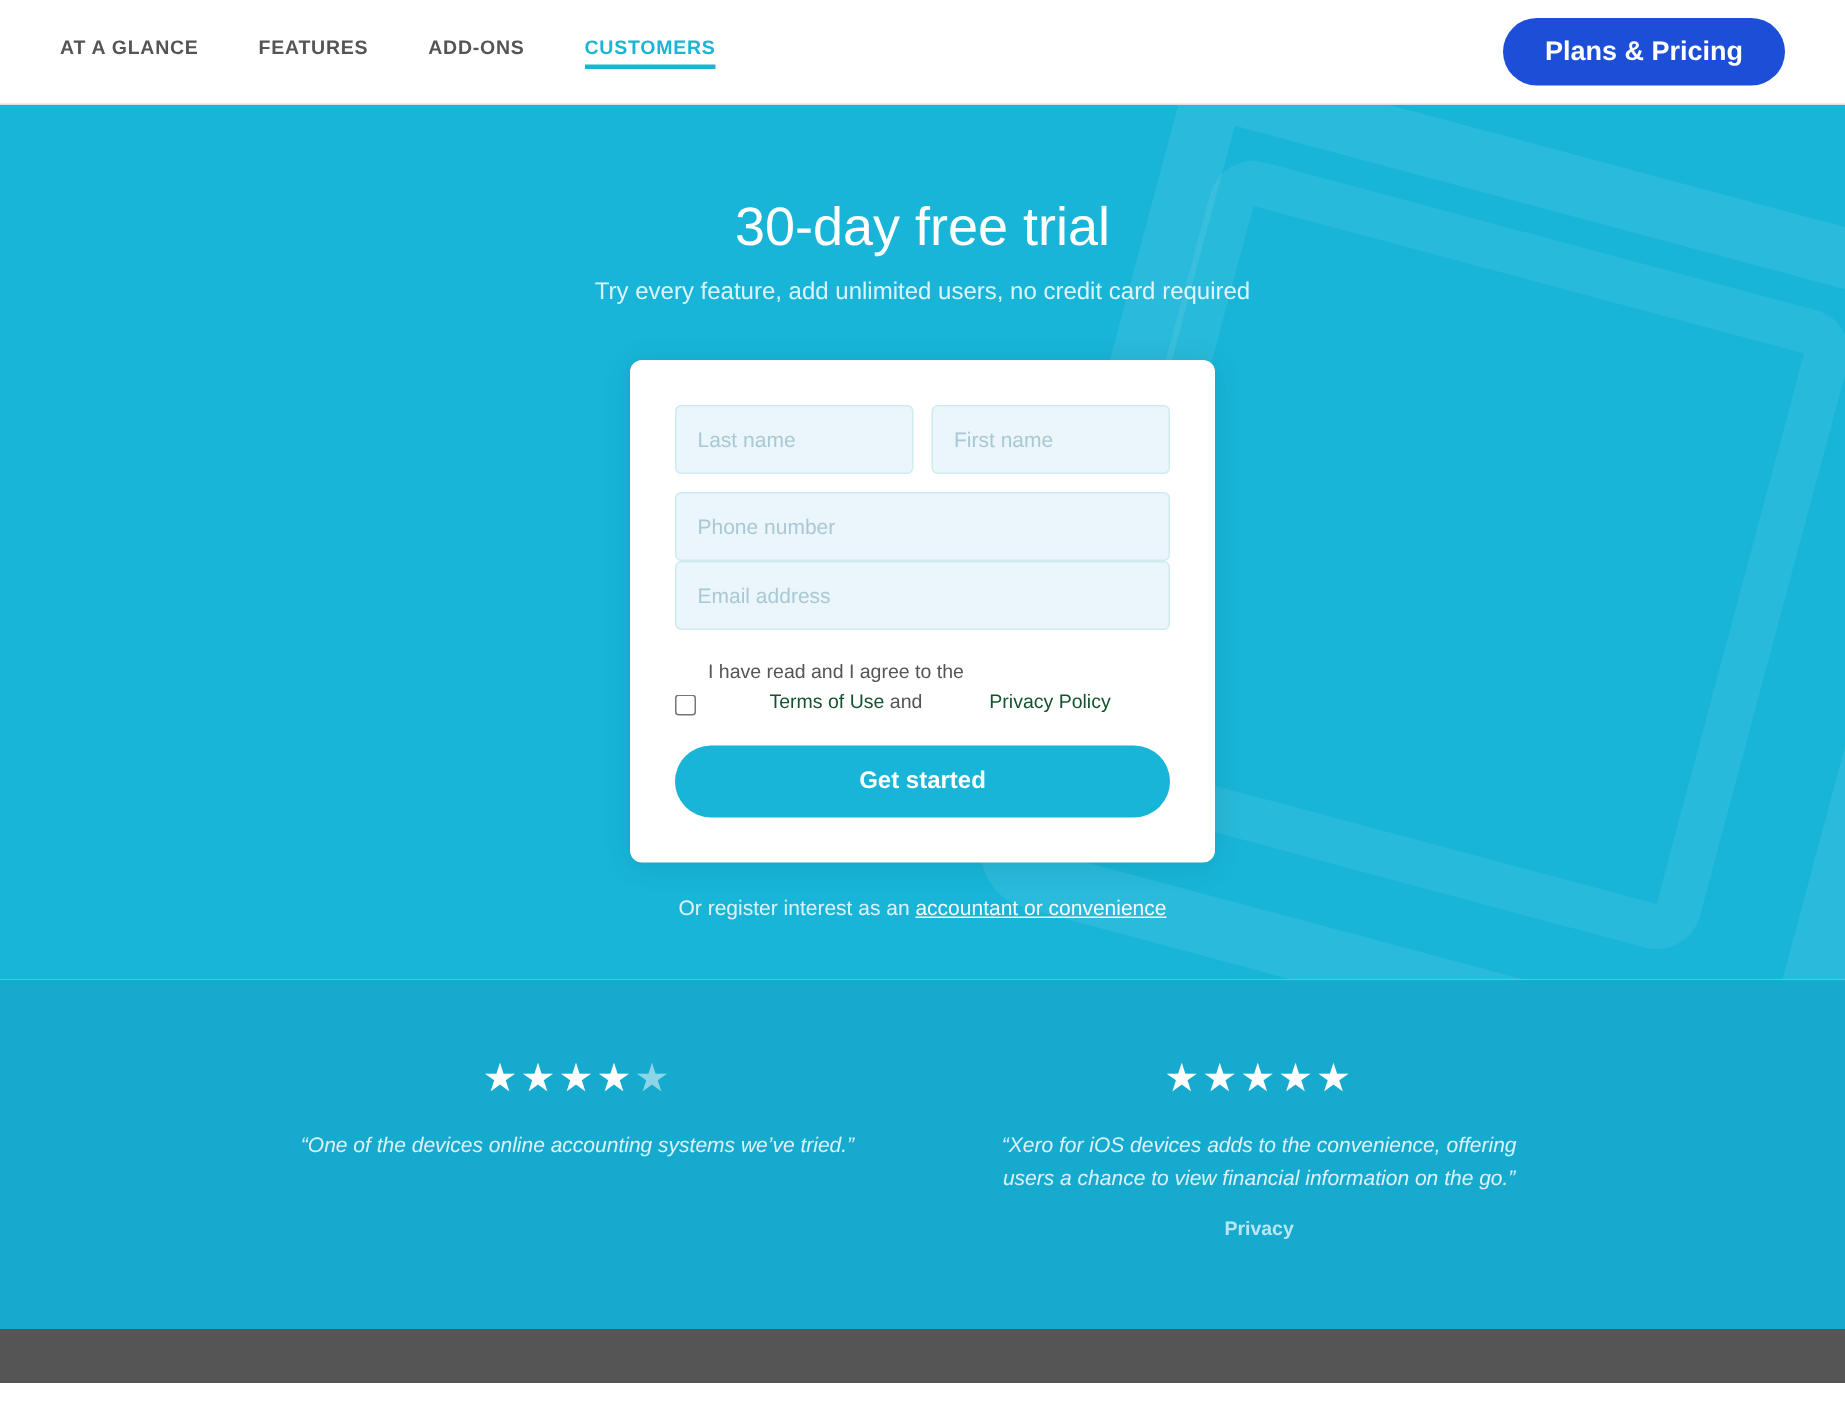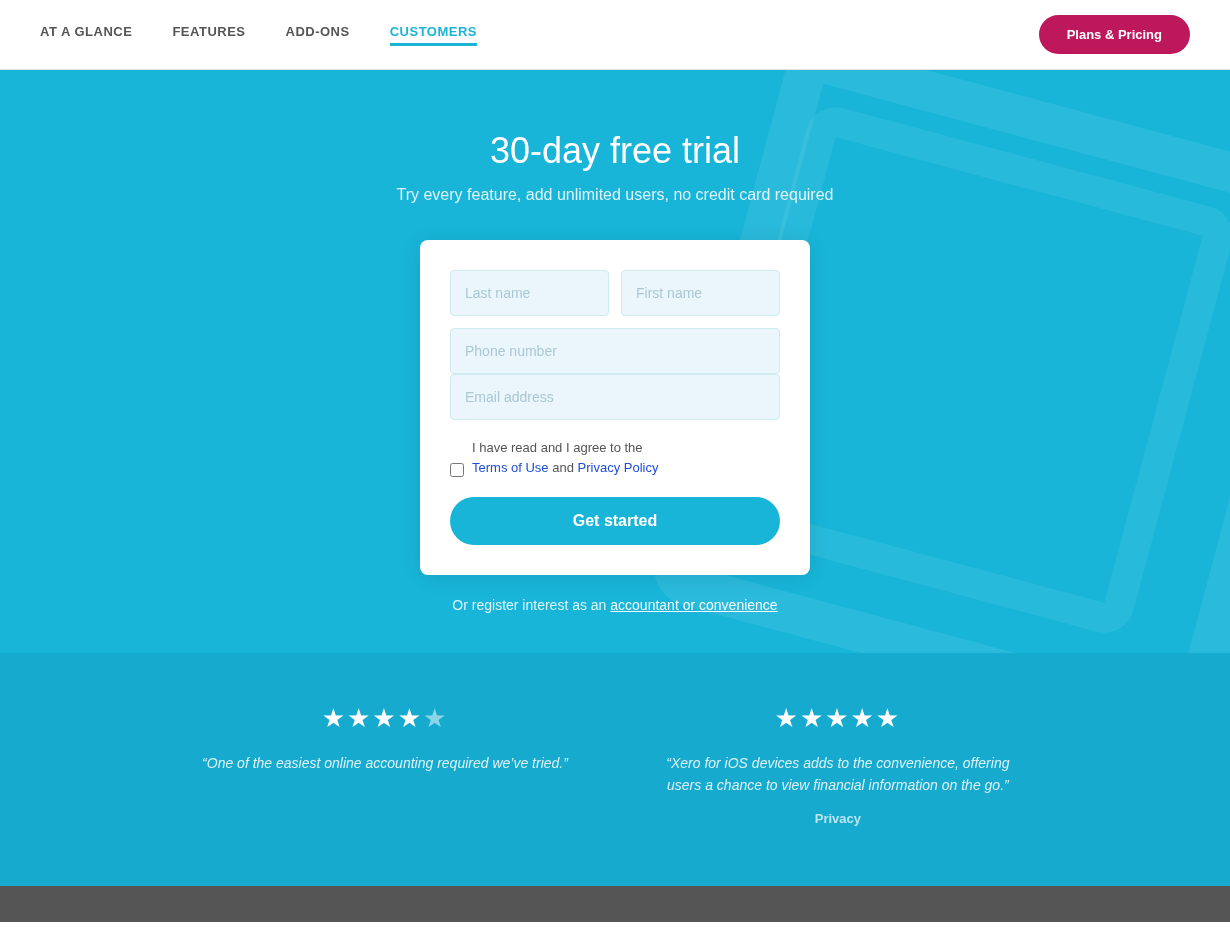--- a/index.html
+++ b/index.html
@@ -29,26 +29,26 @@
       letter-spacing: 0.5px;
       text-transform: uppercase;
       cursor: pointer;
     }
     .nav-link.active {
       color: #1ab4d7;
       border-bottom: 3px solid #1ab4d7;
       padding-bottom: 4px;
     }
     .plans-btn {
-      background: #be185d;
+      background: #1d4ed8;
       color: #fff;
       border: none;
       border-radius: 25px;
       padding: 12px 28px;
-      font-size: 13px;
+      font-size: 18px;
       font-weight: 700;
       cursor: pointer;
       white-space: nowrap;
     }
 
     
     .hero {
       background: #18b5d8;
       min-height: 580px;
       display: flex;
@@ -144,23 +144,24 @@
       width: 14px;
       height: 14px;
       flex-shrink: 0;
     }
     .checkbox-text {
       line-height: 1.5;
       color: #555;
       font-size: 13px;
     }
     .link-blue {
-      color: #1d4ed8;
+      color: #14532d;
       text-decoration: none;
       cursor: pointer;
+      margin-left: 41px;
     }
     .get-started-btn {
       width: 100%;
       background: #18b5d8;
       color: #fff;
       border: none;
       border-radius: 25px;
       padding: 15px;
       font-size: 16px;
       font-weight: 600;
@@ -268,21 +269,21 @@
     <span>Or register interest as an</span>
     <a>accountant or convenience</a>
   </p>
 </section>
 
 <section class="reviews">
   <div class="review-item">
     <div class="stars">
       ★★★★<span class="half-star">★</span>
     </div>
-    <p class="review-quote">“One of the easiest online accounting required we’ve tried.”</p>
+    <p class="review-quote">“One of the devices online accounting systems we’ve tried.”</p>
   </div>
   <div class="review-item">
     <div class="stars">
       ★★★★★
     </div>
     <p class="review-quote">“Xero for iOS devices adds to the convenience, offering users a chance to view financial information on the go.”</p>
     <p class="review-source">Privacy</p>
   </div>
 </section>
 

